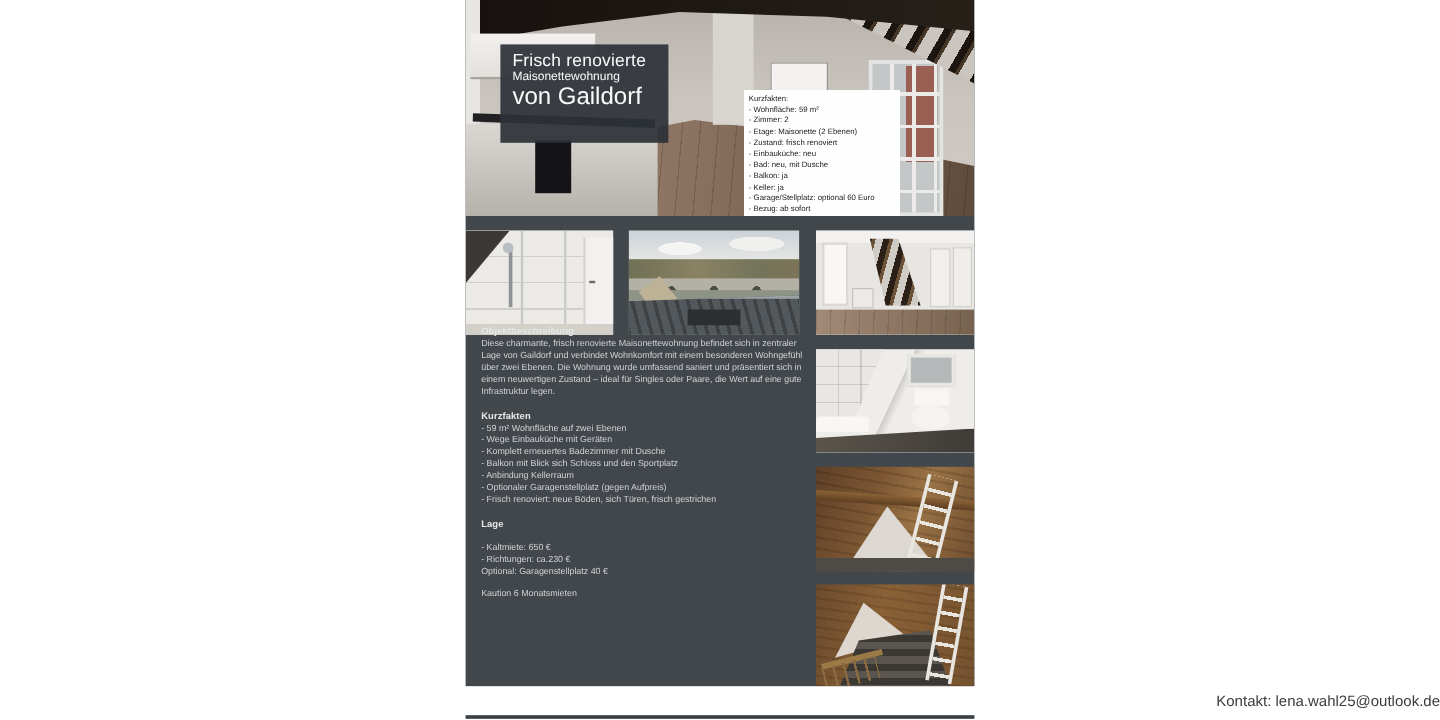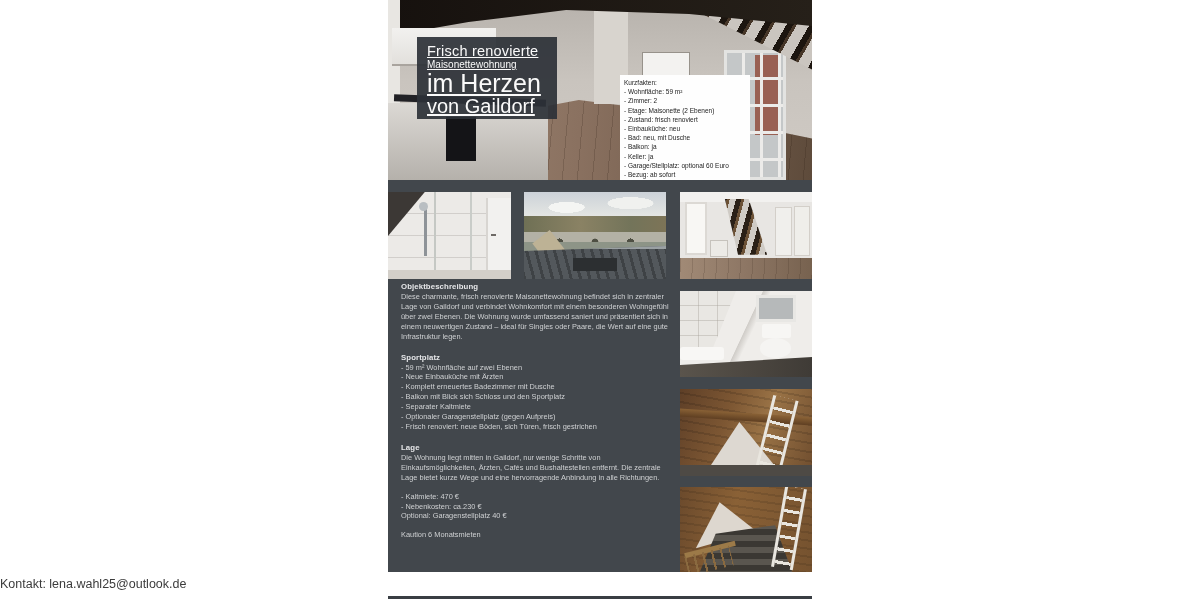--- a/index.html
+++ b/index.html
@@ -32,21 +32,21 @@
   .h-ceiling{left:0;top:0;width:424px;height:50px;
     background:linear-gradient(90deg,#16110e,#262019);
     clip-path:polygon(0 0,100% 0,100% 52%,71% 28%,42% 20%,19% 44%,0 72%);}
   .h-tall-cabinet{left:0;top:0;width:12px;height:180px;background:#e8e6e2;}
   .h-wall-cabinets{left:4px;top:28px;width:104px;height:36px;background:linear-gradient(#f2f1ef,#e2e0dc);box-shadow:0 2px 0 #a9a49e;}
   .h-base{left:0;top:103px;width:160px;height:77px;background:linear-gradient(180deg,#dbd8d4,#b5b1ab);}
   .h-countertop{left:6px;top:97px;width:152px;height:7px;background:#212125;transform:rotate(2deg);}
   .h-oven{left:58px;top:114px;width:30px;height:44px;background:#141417;border-top:3px solid #c7c7c9;}
 
   .title-box{left:29px;top:37px;width:140px;height:82px;background:rgba(44,49,55,0.92);color:#fafafa;
-    padding:7px 0 0 10px;box-sizing:border-box;z-index:10;text-decoration:underline;}
+    padding:7px 0 0 10px;box-sizing:border-box;z-index:10;}
   .t1{font-size:14.5px;line-height:15px;letter-spacing:0.2px;}
   .t2{font-size:10px;line-height:12px;}
   .t3{font-size:25px;line-height:25px;}
   .t4{font-size:20px;line-height:21px;}
 
   .facts-box{left:232px;top:75px;width:130px;height:105px;background:#fefefe;color:#222;
     padding:3px 0 0 4px;box-sizing:border-box;z-index:11;font-size:6.5px;line-height:9.2px;white-space:nowrap;}
 
   
   .p1{left:0;top:192px;width:123px;height:87px;background:
@@ -122,29 +122,29 @@
     background:repeating-linear-gradient(180deg,#5a564f 0 6px,#3b3833 6px 12px);
     clip-path:polygon(27% 55%,72% 45%,85% 100%,15% 100%);}
   .d-rail{left:4px;top:60px;width:52px;height:5px;background:#9c7a48;transform:rotate(-14deg);}
   .d-balusters{left:6px;top:64px;width:46px;height:20px;transform:rotate(-14deg);
     background:repeating-linear-gradient(90deg,#8a6a40 0 2px,rgba(0,0,0,0) 2px 9px);}
   .d-ladder{left:98px;top:0;width:22px;height:82px;transform:rotate(10deg);
     border-left:3px solid #e9e6df;border-right:3px solid #e9e6df;box-sizing:border-box;
     background:repeating-linear-gradient(180deg,rgba(0,0,0,0) 0 10px,#e9e6df 10px 13px);}
 
   
-  .content{position:absolute;left:13px;top:282px;width:268px;color:#cfd1d3;font-size:7.4px;line-height:9.9px;}
+  .content{position:absolute;left:13px;top:271px;width:268px;color:#cfd1d3;font-size:7.4px;line-height:9.9px;}
   .content h3{font-size:7.8px;line-height:10px;font-weight:bold;color:#e6e7e9;margin:0;letter-spacing:0.1px;}
   .content p{margin:0;}
   .sect{margin-top:11px;}
   .kosten{margin-top:9px;}
   .kaution{margin-top:9px;}
 
   .kontakt-strip{position:absolute;left:0;top:572px;width:1200px;height:24px;background:#ffffff;}
-  .kontakt-text{display:block;width:100%;text-align:left;font-size:12.5px;line-height:24px;color:#3b3b3b;}
+  .kontakt-text{display:block;width:100%;text-align:right;font-size:12.5px;line-height:24px;color:#3b3b3b;}
   .bottom-bar{position:absolute;left:388px;top:596px;width:424px;height:3px;background:#393e43;}
 </style>
 </head>
 <body>
 
 <div class="flyer">
 
   <div class="ph hero">
     <div class="abs h-wall"></div>
     <div class="abs h-floor"></div>
@@ -158,21 +158,20 @@
     <div class="abs h-ceiling"></div>
     <div class="abs h-tall-cabinet"></div>
     <div class="abs h-wall-cabinets"></div>
     <div class="abs h-base"></div>
     <div class="abs h-countertop"></div>
     <div class="abs h-oven"></div>
 
     <div class="abs title-box">
       <div class="t1">Frisch renovierte</div>
       <div class="t2">Maisonettewohnung</div>
-      <div class="t3">im Herzen</div>
       <div class="t4">von Gaildorf</div>
     </div>
 
     <div class="abs facts-box">
       <div>Kurzfakten:</div>
       <div>- Wohnfläche: 59 m²</div>
       <div>- Zimmer: 2</div>
       <div>- Etage: Maisonette (2 Ebenen)</div>
       <div>- Zustand: frisch renoviert</div>
       <div>- Einbauküche: neu</div>
@@ -237,38 +236,37 @@
     <div class="abs d-rail"></div>
     <div class="abs d-balusters"></div>
     <div class="abs d-ladder"></div>
   </div>
 
   <div class="content">
     <h3>Objektbeschreibung</h3>
     <p>Diese charmante, frisch renovierte Maisonettewohnung befindet sich in zentraler Lage von Gaildorf und verbindet Wohnkomfort mit einem besonderen Wohngefühl über zwei Ebenen. Die Wohnung wurde umfassend saniert und präsentiert sich in einem neuwertigen Zustand – ideal für Singles oder Paare, die Wert auf eine gute Infrastruktur legen.</p>
 
     <div class="sect">
-      <h3>Sportplatz</h3>
+      <h3>Kurzfakten</h3>
       <div>- 59 m² Wohnfläche auf zwei Ebenen</div>
-      <div>- Neue Einbauküche mit Ärzten</div>
+      <div>- Wege Einbauküche mit Geräten</div>
       <div>- Komplett erneuertes Badezimmer mit Dusche</div>
       <div>- Balkon mit Blick sich Schloss und den Sportplatz</div>
-      <div>- Separater Kaltmiete</div>
+      <div>- Anbindung Kellerraum</div>
       <div>- Optionaler Garagenstellplatz (gegen Aufpreis)</div>
       <div>- Frisch renoviert: neue Böden, sich Türen, frisch gestrichen</div>
     </div>
 
     <div class="sect">
       <h3>Lage</h3>
-      <p>Die Wohnung liegt mitten in Gaildorf, nur wenige Schritte von Einkaufsmöglichkeiten, Ärzten, Cafés und Bushaltestellen entfernt. Die zentrale Lage bietet kurze Wege und eine hervorragende Anbindung in alle Richtungen.</p>
     </div>
 
     <div class="kosten">
-      <div>- Kaltmiete: 470 €</div>
-      <div>- Nebenkosten: ca.230 €</div>
+      <div>- Kaltmiete: 650 €</div>
+      <div>- Richtungen: ca.230 €</div>
       <div>Optional: Garagenstellplatz 40 €</div>
     </div>
 
     <div class="kaution">Kaution 6 Monatsmieten</div>
   </div>
 </div>
 
 <div class="kontakt-strip">
   <span class="kontakt-text">Kontakt: lena.wahl25@outlook.de</span>
 </div>

